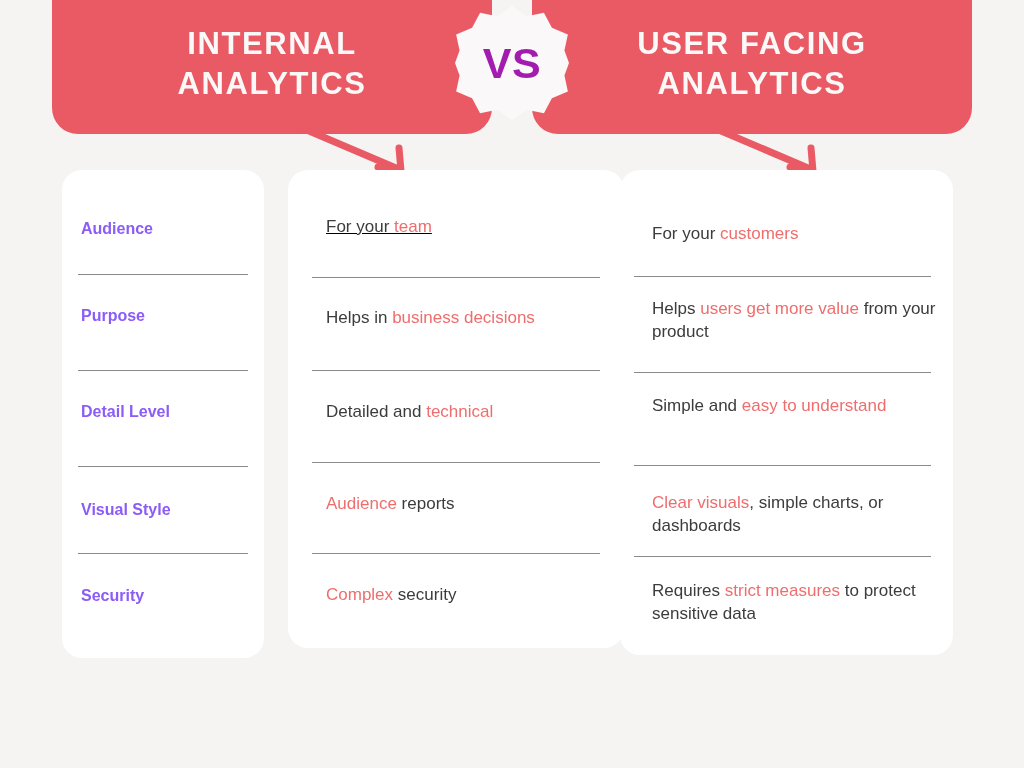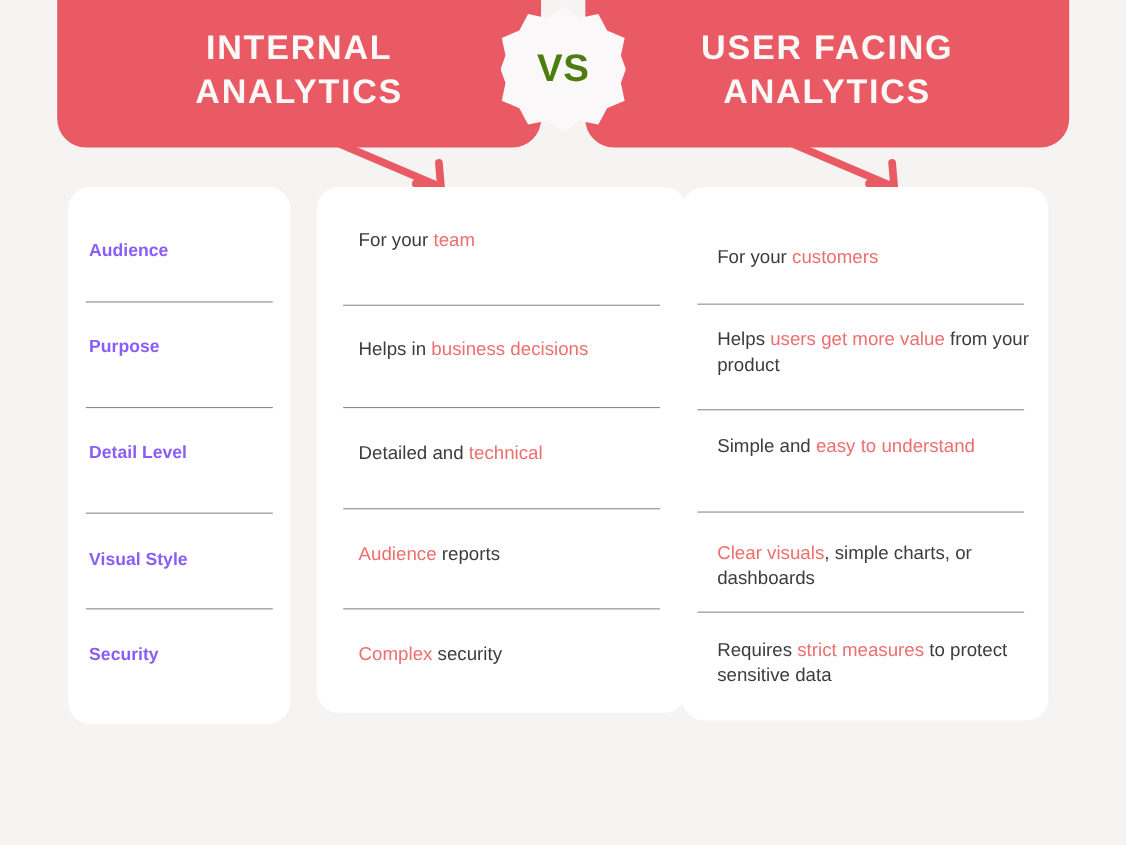--- a/index.html
+++ b/index.html
@@ -69,23 +69,23 @@
     clip-path: polygon(
       50% 0%,   63% 9%,  78% 6%,  85% 19%,
       99% 25%,  96% 39%, 100% 50%, 96% 61%,
       99% 75%,  85% 81%, 78% 94%, 63% 91%,
       50% 100%, 37% 91%, 22% 94%, 15% 81%,
       1% 75%,   4% 61%,  0% 50%,  4% 39%,
       1% 25%,   15% 19%, 22% 6%,  37% 9%
     );
   }
   .vs-text {
-    color: #4d7c0f;
+    color: #a21caf;
     font-weight: bold;
-    font-size: 35px;
+    font-size: 43px;
     letter-spacing: 0.5px;
   }
 
   
   .arrow-svg { position: absolute; overflow: visible; }
   #arrow-left  { left: 300px; top: 126px; }
   #arrow-right { left: 712px; top: 126px; }
 
   
   .card {
@@ -192,21 +192,21 @@
         </div>
       </div>
   </div>
 
   <div class="card" id="card-middle">
     <div class="rows" id="rows-internal">
         <div class="divider" style="top: 107px;"></div>
         <div class="divider" style="top: 200px;"></div>
         <div class="divider" style="top: 292px;"></div>
         <div class="divider" style="top: 383px;"></div>
-        <div class="row" style="top: 38px;">
+        <div class="row" style="top: 46px; text-decoration: underline;">
           <div class="row-text">For your <span class="hl">team</span></div>
         </div>
         <div class="row" style="top: 137px;">
           <div class="row-text">Helps in <span class="hl">business decisions</span></div>
         </div>
         <div class="row" style="top: 231px;">
           <div class="row-text">Detailed and <span class="hl">technical</span></div>
         </div>
         <div class="row" style="top: 323px;">
           <div class="row-text"><span class="hl">Audience</span> reports</div>

